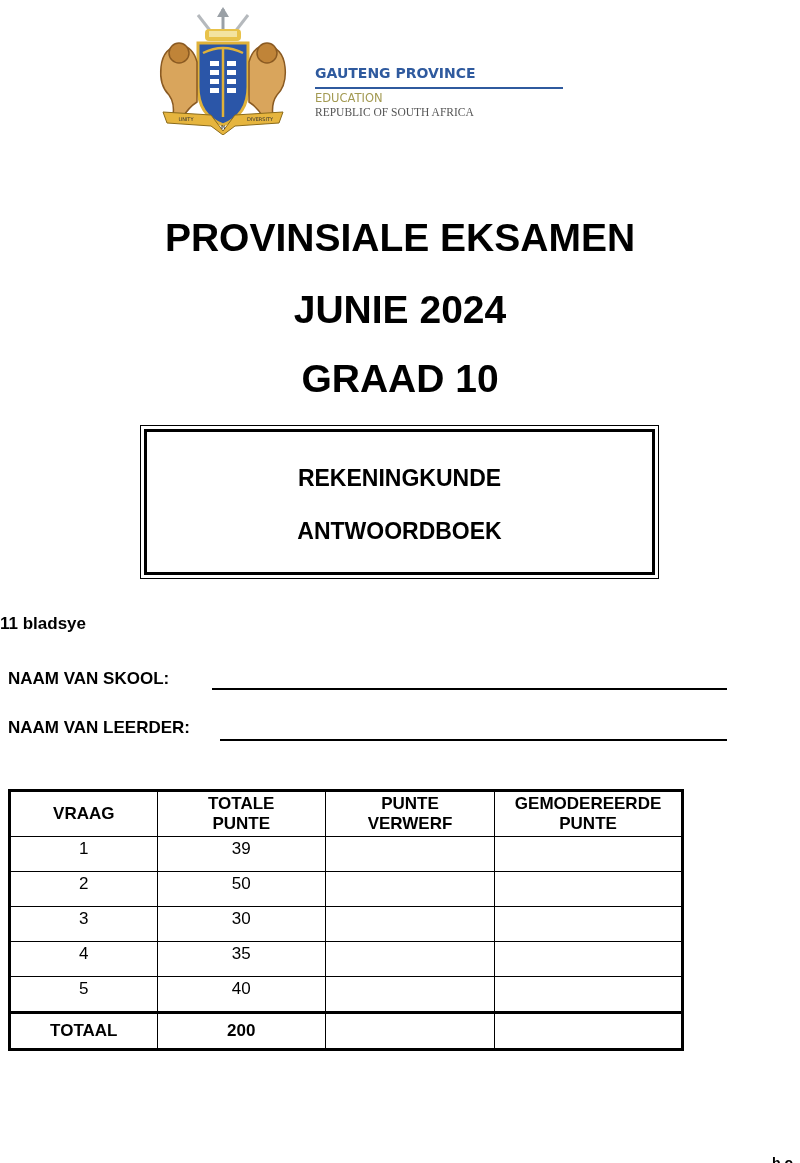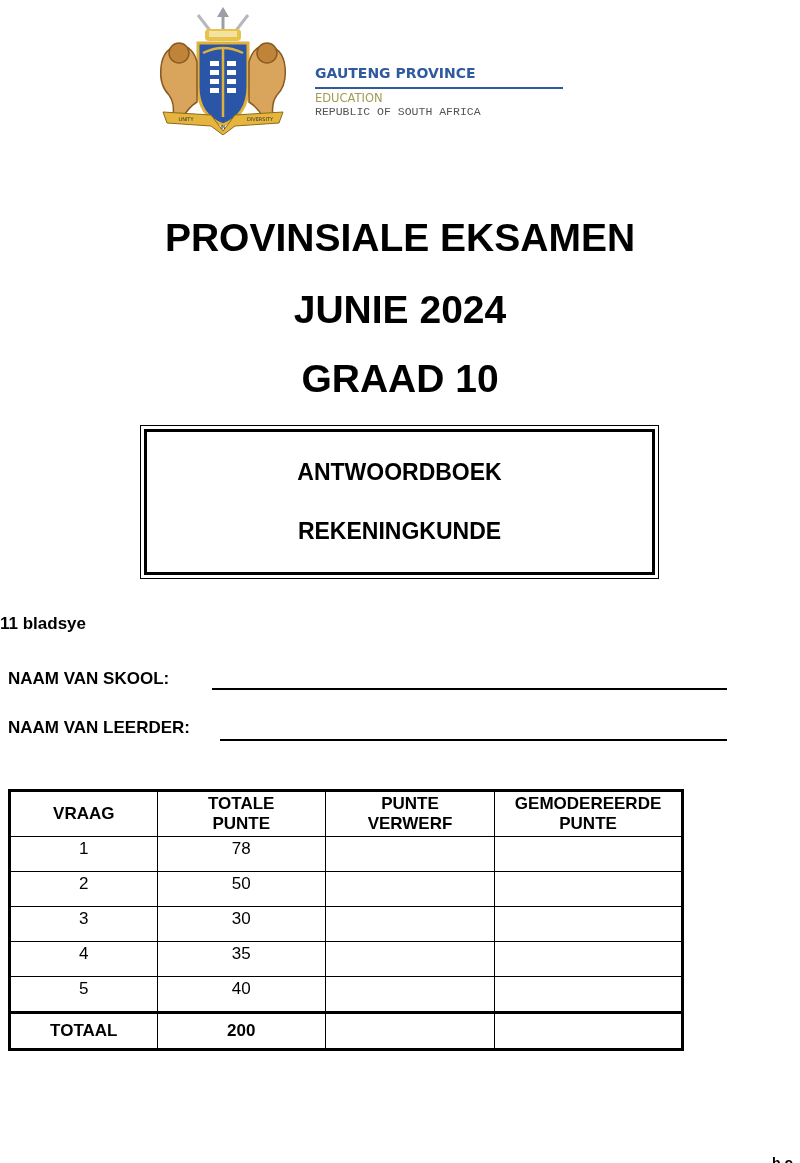--- a/index.html
+++ b/index.html
@@ -7,21 +7,21 @@
            font-family: "Liberation Sans", sans-serif; color: #000; }
 
     .logo { position: absolute; left: 133px; top: 5px; width: 465px; height: 132px; }
     .crest { position: absolute; left: 20px; top: 2px; width: 140px; height: 128px; }
     .logo-text { position: absolute; left: 182px; top: 55px; }
     .logo-title { font-family: "DejaVu Sans", sans-serif; font-weight: bold; font-size: 14px;
                   color: #2f5a9e; letter-spacing: 0px; line-height: 26px; }
     .logo-underline { width: 248px; height: 2px; background: #2f5a9e; margin-top: 1px; }
     .logo-edu { font-family: "DejaVu Sans", sans-serif; font-size: 11.5px; color: #a39a52;
                 line-height: 14px; margin-top: 2px; }
-    .logo-rsa { font-family: Liberation Mono, monospace; font-size: 11.5px; color: #555;
+    .logo-rsa { font-family: Liberation Serif, serif; font-size: 11.5px; color: #555;
                 line-height: 14px; }
 
     .title-line { position: absolute; left: 0; width: 800px; text-align: center;
                   font-weight: bold; font-size: 39px; line-height: 44px; }
     .t1 { top: 216px; }
     .t2 { top: 288px; }
     .t3 { top: 357px; }
 
     .subject-box { position: absolute; left: 140px; top: 425px; width: 519px; height: 154px;
                    box-sizing: border-box; border: 1px solid #000; padding: 3px; }
@@ -95,22 +95,22 @@
     <div class="logo-rsa">REPUBLIC OF SOUTH AFRICA</div>
   </div>
 </div>
 
 <div class="title-line t1">PROVINSIALE EKSAMEN</div>
 <div class="title-line t2">JUNIE 2024</div>
 <div class="title-line t3">GRAAD 10</div>
 
 <div class="subject-box">
   <div class="subject-inner">
+    <div class="subject-line s1">REKENINGKUNDE</div>
     <div class="subject-line s2">ANTWOORDBOEK</div>
-    <div class="subject-line s1">REKENINGKUNDE</div>
   </div>
 </div>
 
 <div class="pages">11 bladsye</div>
 
 <div class="field-label f1-label">NAAM VAN SKOOL:</div>
 <div class="field-line f1-line"></div>
 <div class="field-label f2-label">NAAM VAN LEERDER:</div>
 <div class="field-line f2-line"></div>
 
@@ -125,21 +125,21 @@
     <tr>
       <th><span>VRAAG</span></th>
       <th><span>TOTALE</span><br><span>PUNTE</span></th>
       <th><span>PUNTE</span><br><span>VERWERF</span></th>
       <th><span>GEMODEREERDE</span><br><span>PUNTE</span></th>
     </tr>
   </thead>
   <tbody>
     <tr>
       <td>1</td>
-      <td>78</td>
+      <td>39</td>
       <td></td>
       <td></td>
     </tr>
     <tr>
       <td>2</td>
       <td>50</td>
       <td></td>
       <td></td>
     </tr>
     <tr>

